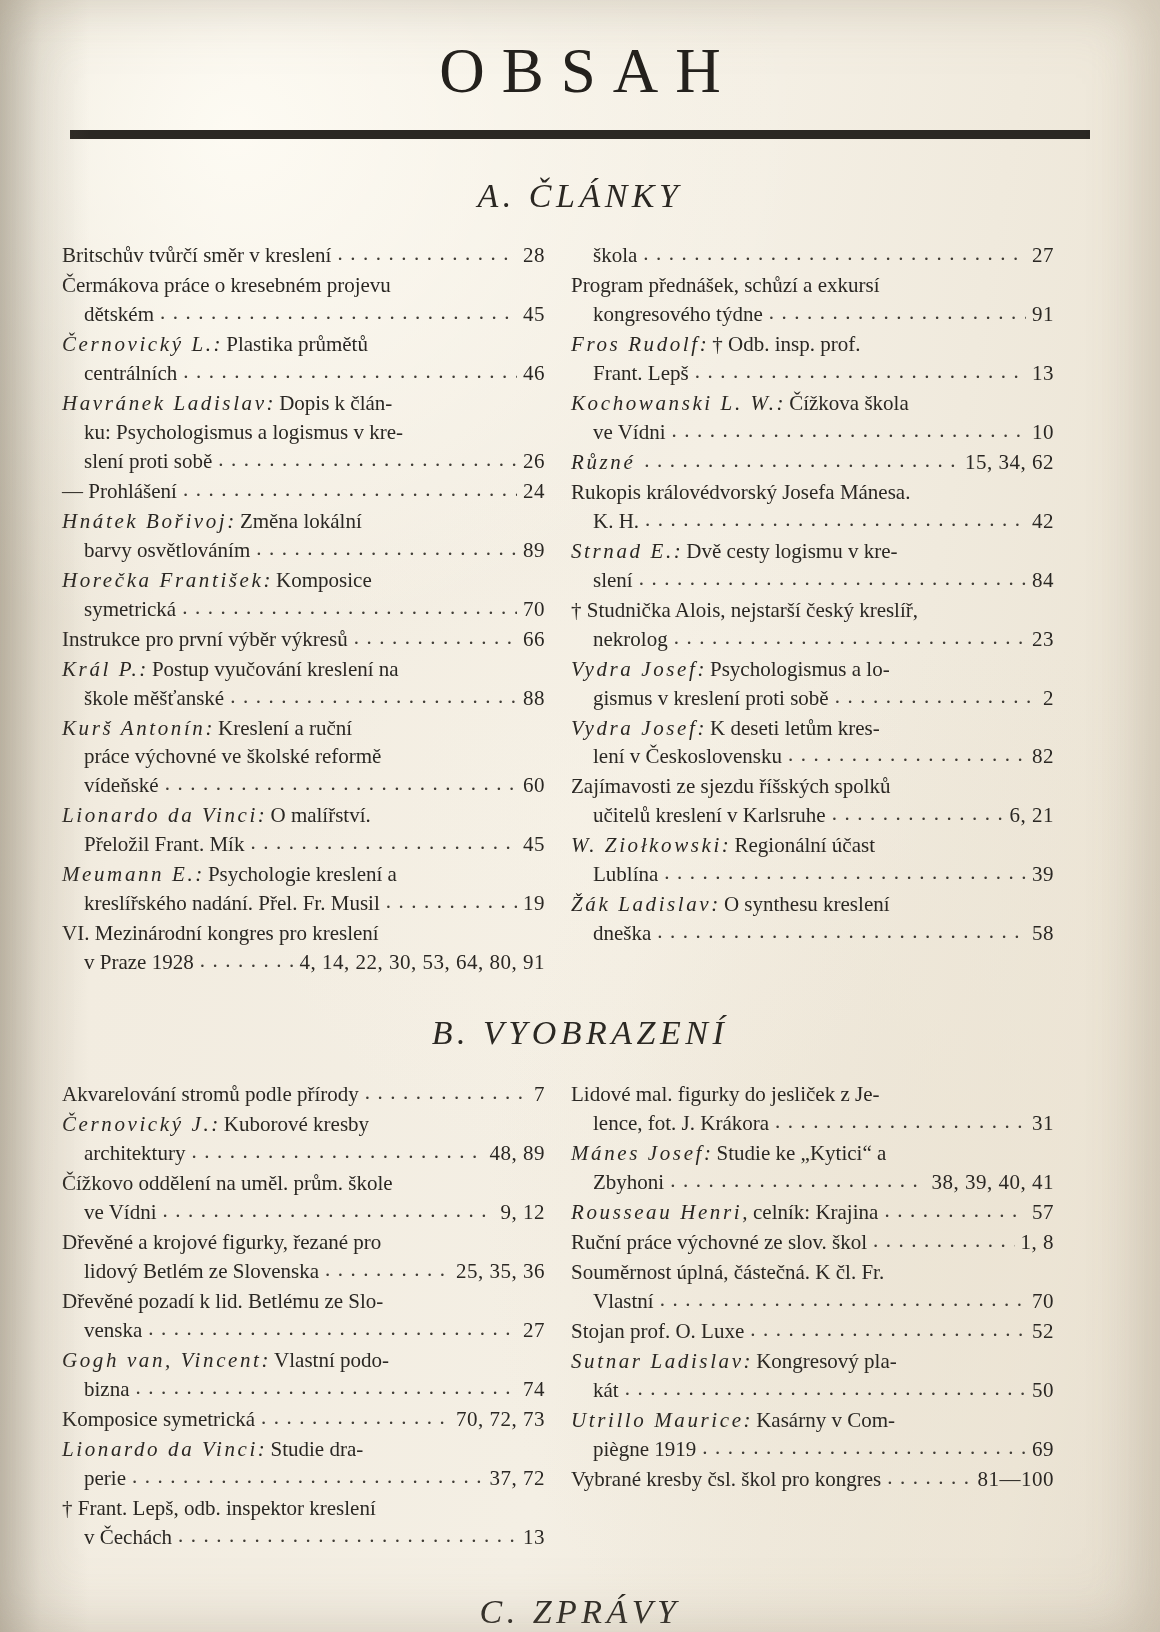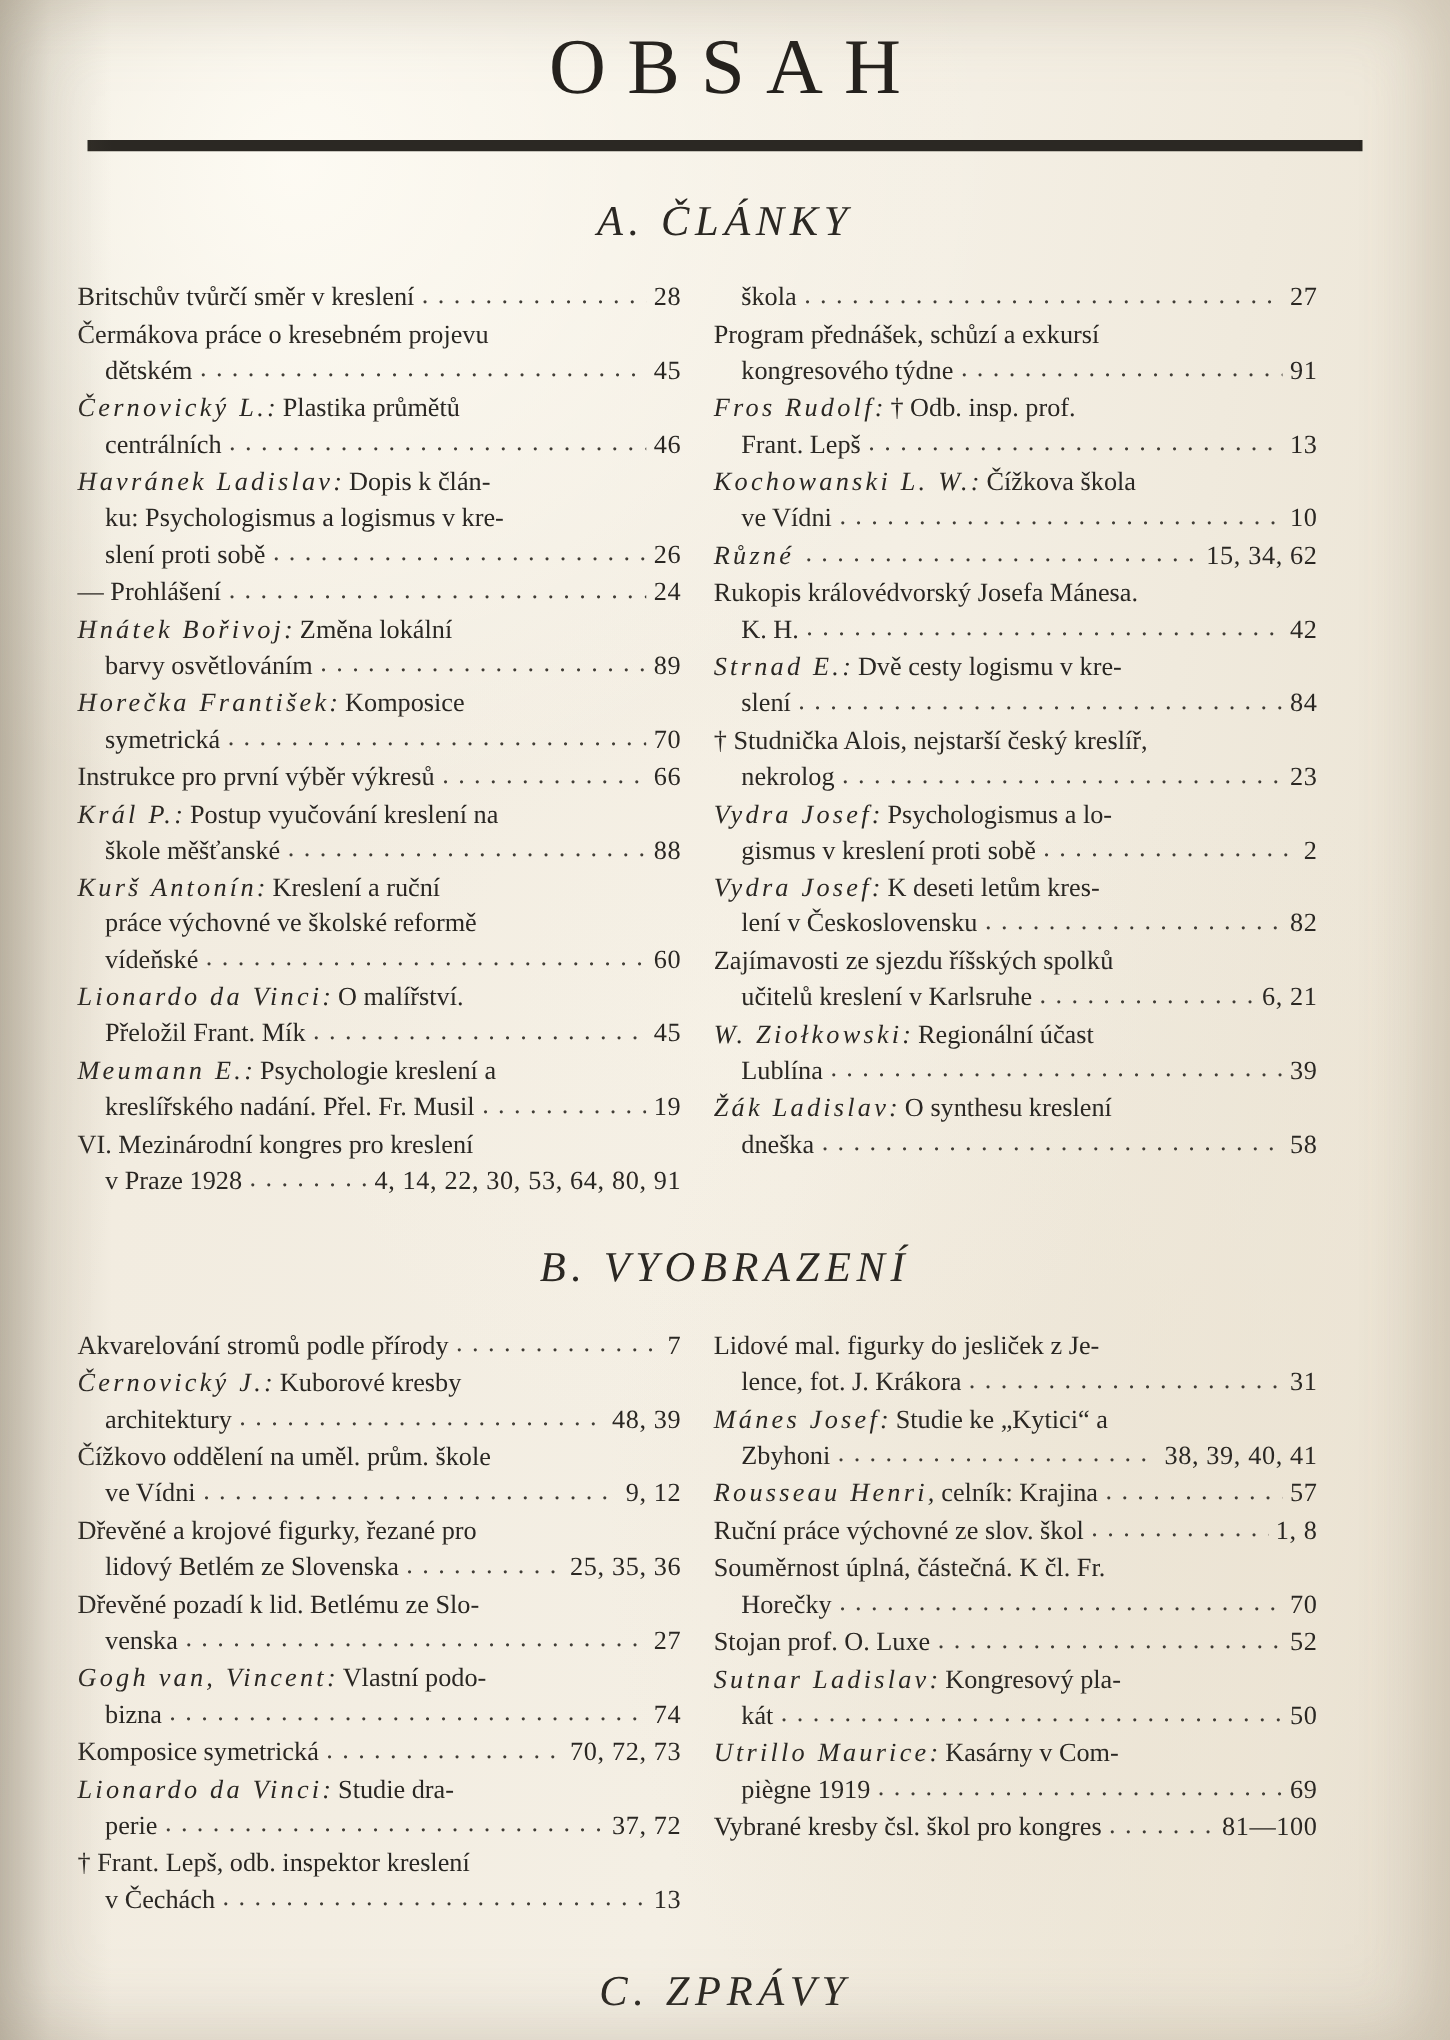--- a/index.html
+++ b/index.html
@@ -44,21 +44,21 @@
     z-index: 3;
   }
   .page {
     position: relative;
     z-index: 2;
     padding: 0 62px;
   }
 
   
   .title-block {
-    padding-top: 17px;
+    padding-top: 35px;
     text-align: center;
   }
   h1.obsah {
     margin: 0;
     font-size: 63px;
     font-weight: normal;
     letter-spacing: 17px;
     text-indent: 17px;
     color: #24211d;
     font-family: "Liberation Serif", "DejaVu Serif", serif;
@@ -460,21 +460,21 @@
         </div>
         <div class="entry">
           <div class="line">
             <span class="auth txt">Černovický J.:</span>
             <span class="txt">Kuborové kresby</span>
             <span class="nolead"></span>
           </div>
           <div class="line cont">
             <span class="txt">architektury</span>
             <span class="leader">............................................................</span>
-            <span class="pg">48, 39</span>
+            <span class="pg">48, 89</span>
           </div>
         </div>
         <div class="entry">
           <div class="line">
             <span class="txt">Čížkovo oddělení na uměl. prům. škole</span>
             <span class="nolead"></span>
           </div>
           <div class="line cont">
             <span class="txt">ve Vídni</span>
             <span class="leader">............................................................</span>
@@ -584,21 +584,21 @@
             <span class="leader">............................................................</span>
             <span class="pg">1, 8</span>
           </div>
         </div>
         <div class="entry">
           <div class="line">
             <span class="txt">Souměrnost úplná, částečná. K čl. Fr.</span>
             <span class="nolead"></span>
           </div>
           <div class="line cont">
-            <span class="txt">Horečky</span>
+            <span class="txt">Vlastní</span>
             <span class="leader">............................................................</span>
             <span class="pg">70</span>
           </div>
         </div>
         <div class="entry">
           <div class="line">
             <span class="txt">Stojan prof. O. Luxe</span>
             <span class="leader">............................................................</span>
             <span class="pg">52</span>
           </div>

